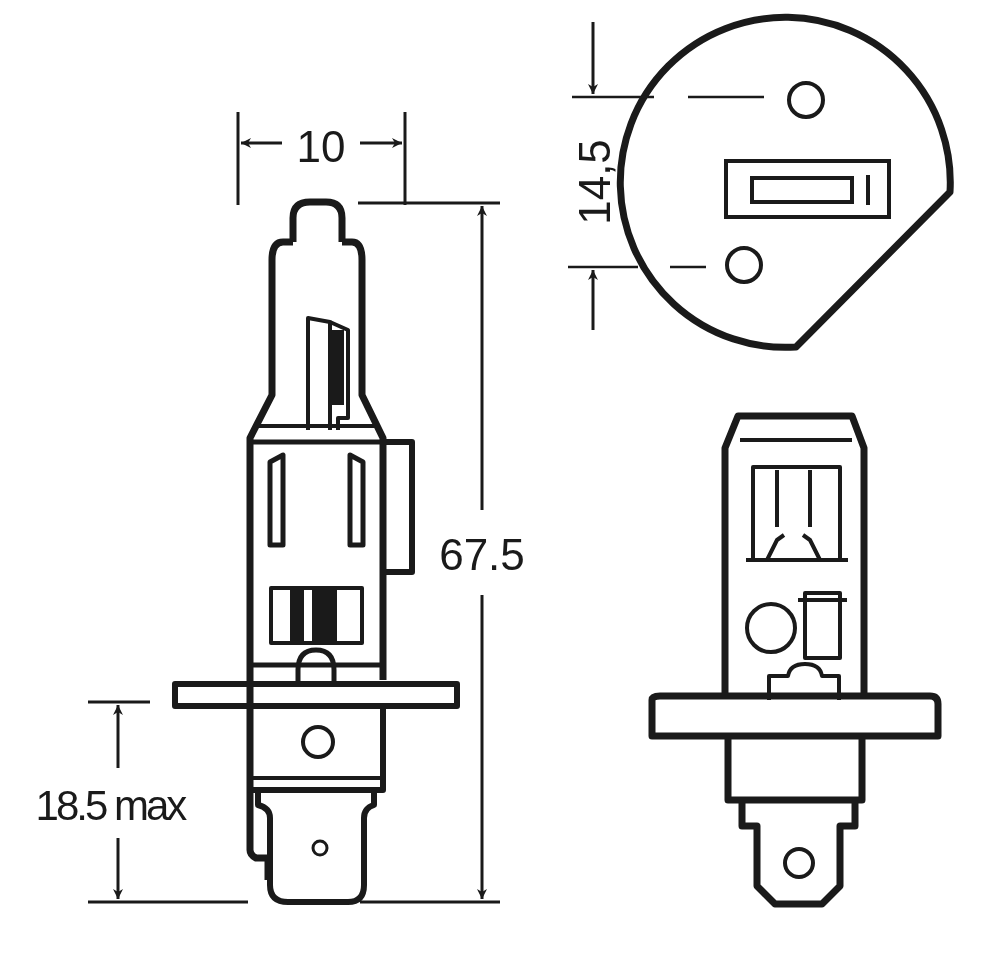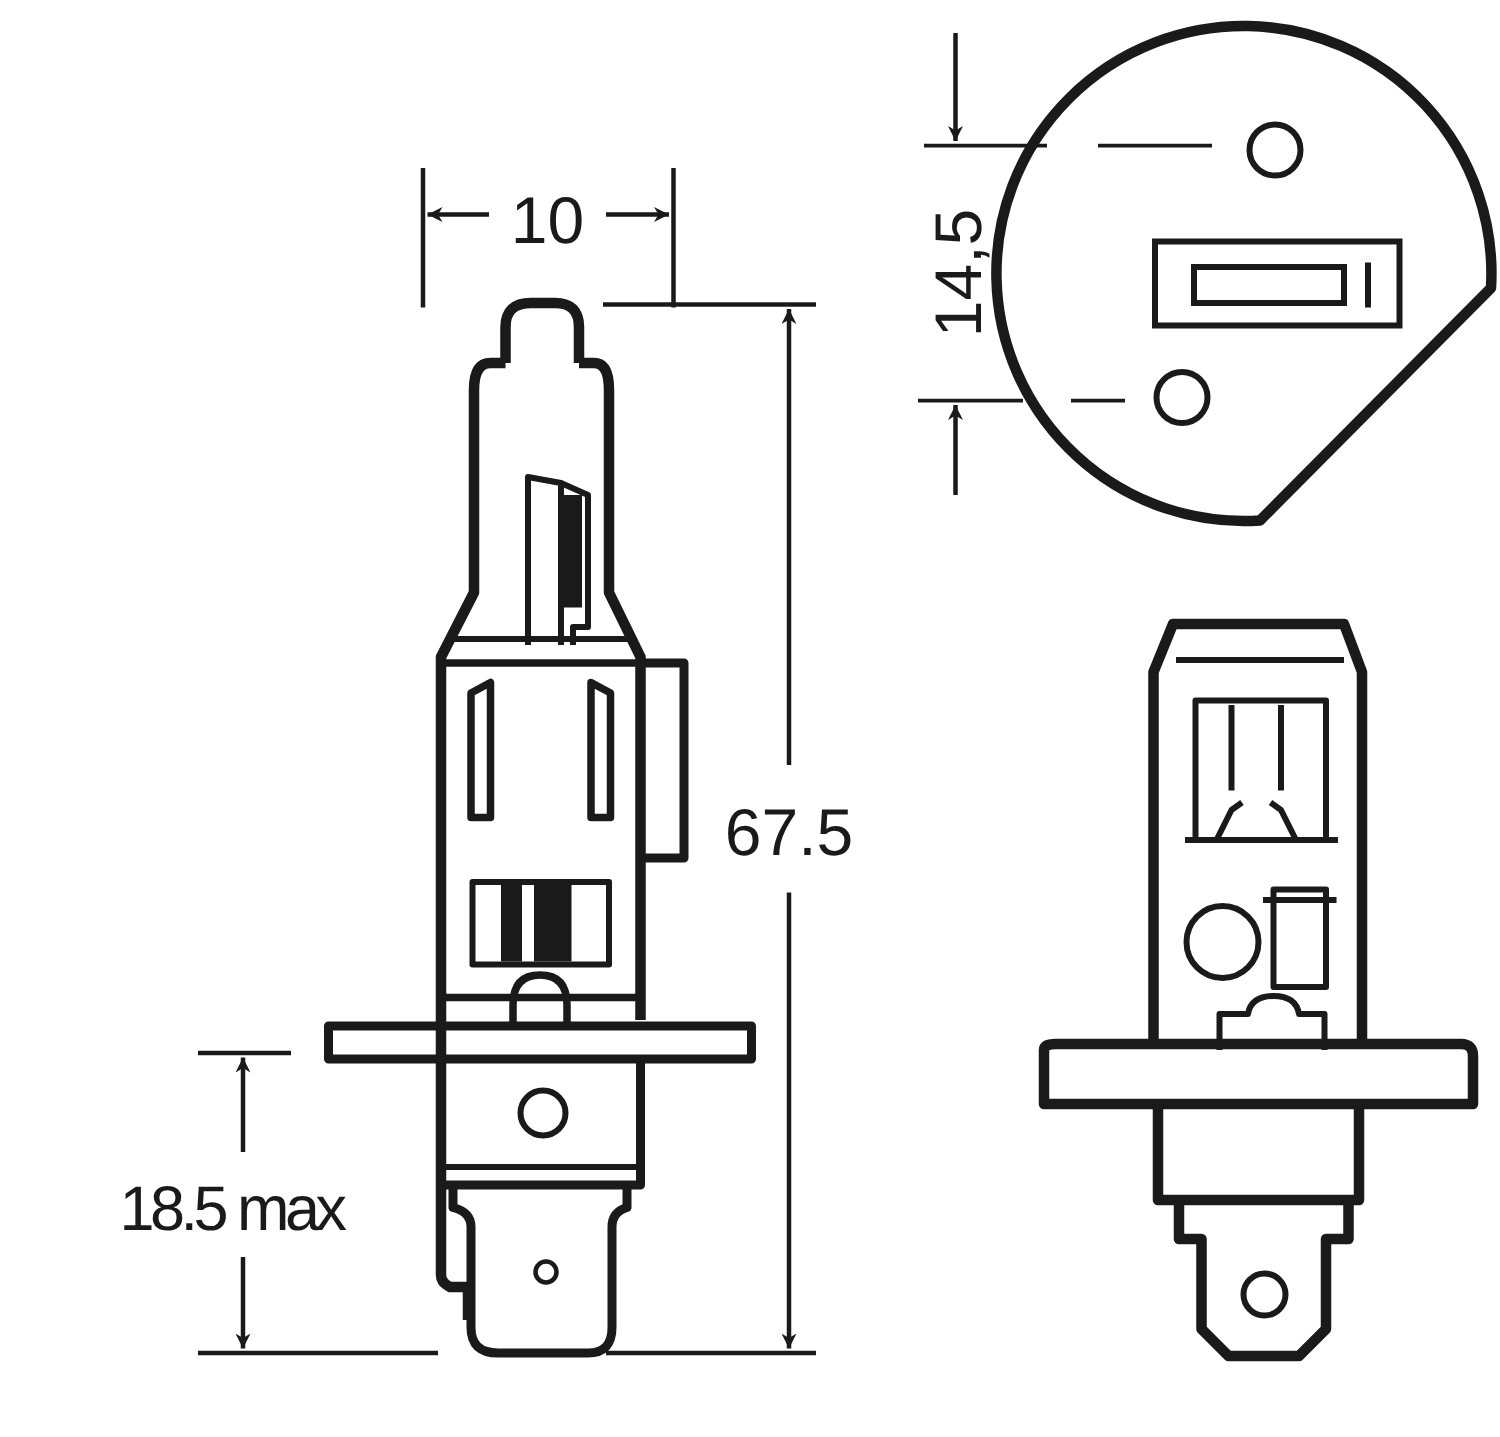--- a/index.html
+++ b/index.html
@@ -1,17 +1,17 @@
 <!DOCTYPE html>
 <html><head>
   <meta charset="utf-8">
   <style>
     html, body { margin: 0; padding: 0; background: #ffffff; }
     body { width: 1000px; height: 958px; overflow: hidden; }
-    #stage { position: absolute; left: 0; top: 0; width: 852px; height: 958px; padding-left: 44px; }
+    #stage { position: absolute; left: 0; top: 0; width: 852px; height: 958px; }
     svg { display: block; }
     .lbl { font-family: "Liberation Sans", sans-serif; fill: #1a1a1a; }
   </style>
 </head>
 <body>
 
 <div id="stage">
 <svg width="1000" height="958" viewBox="0 0 1000 958" xmlns="http://www.w3.org/2000/svg">
   <defs>
     <marker id="arr" viewBox="0 0 10 10" refX="10" refY="5" markerWidth="10" markerHeight="10" orient="auto-start-reverse" markerUnits="userSpaceOnUse">

